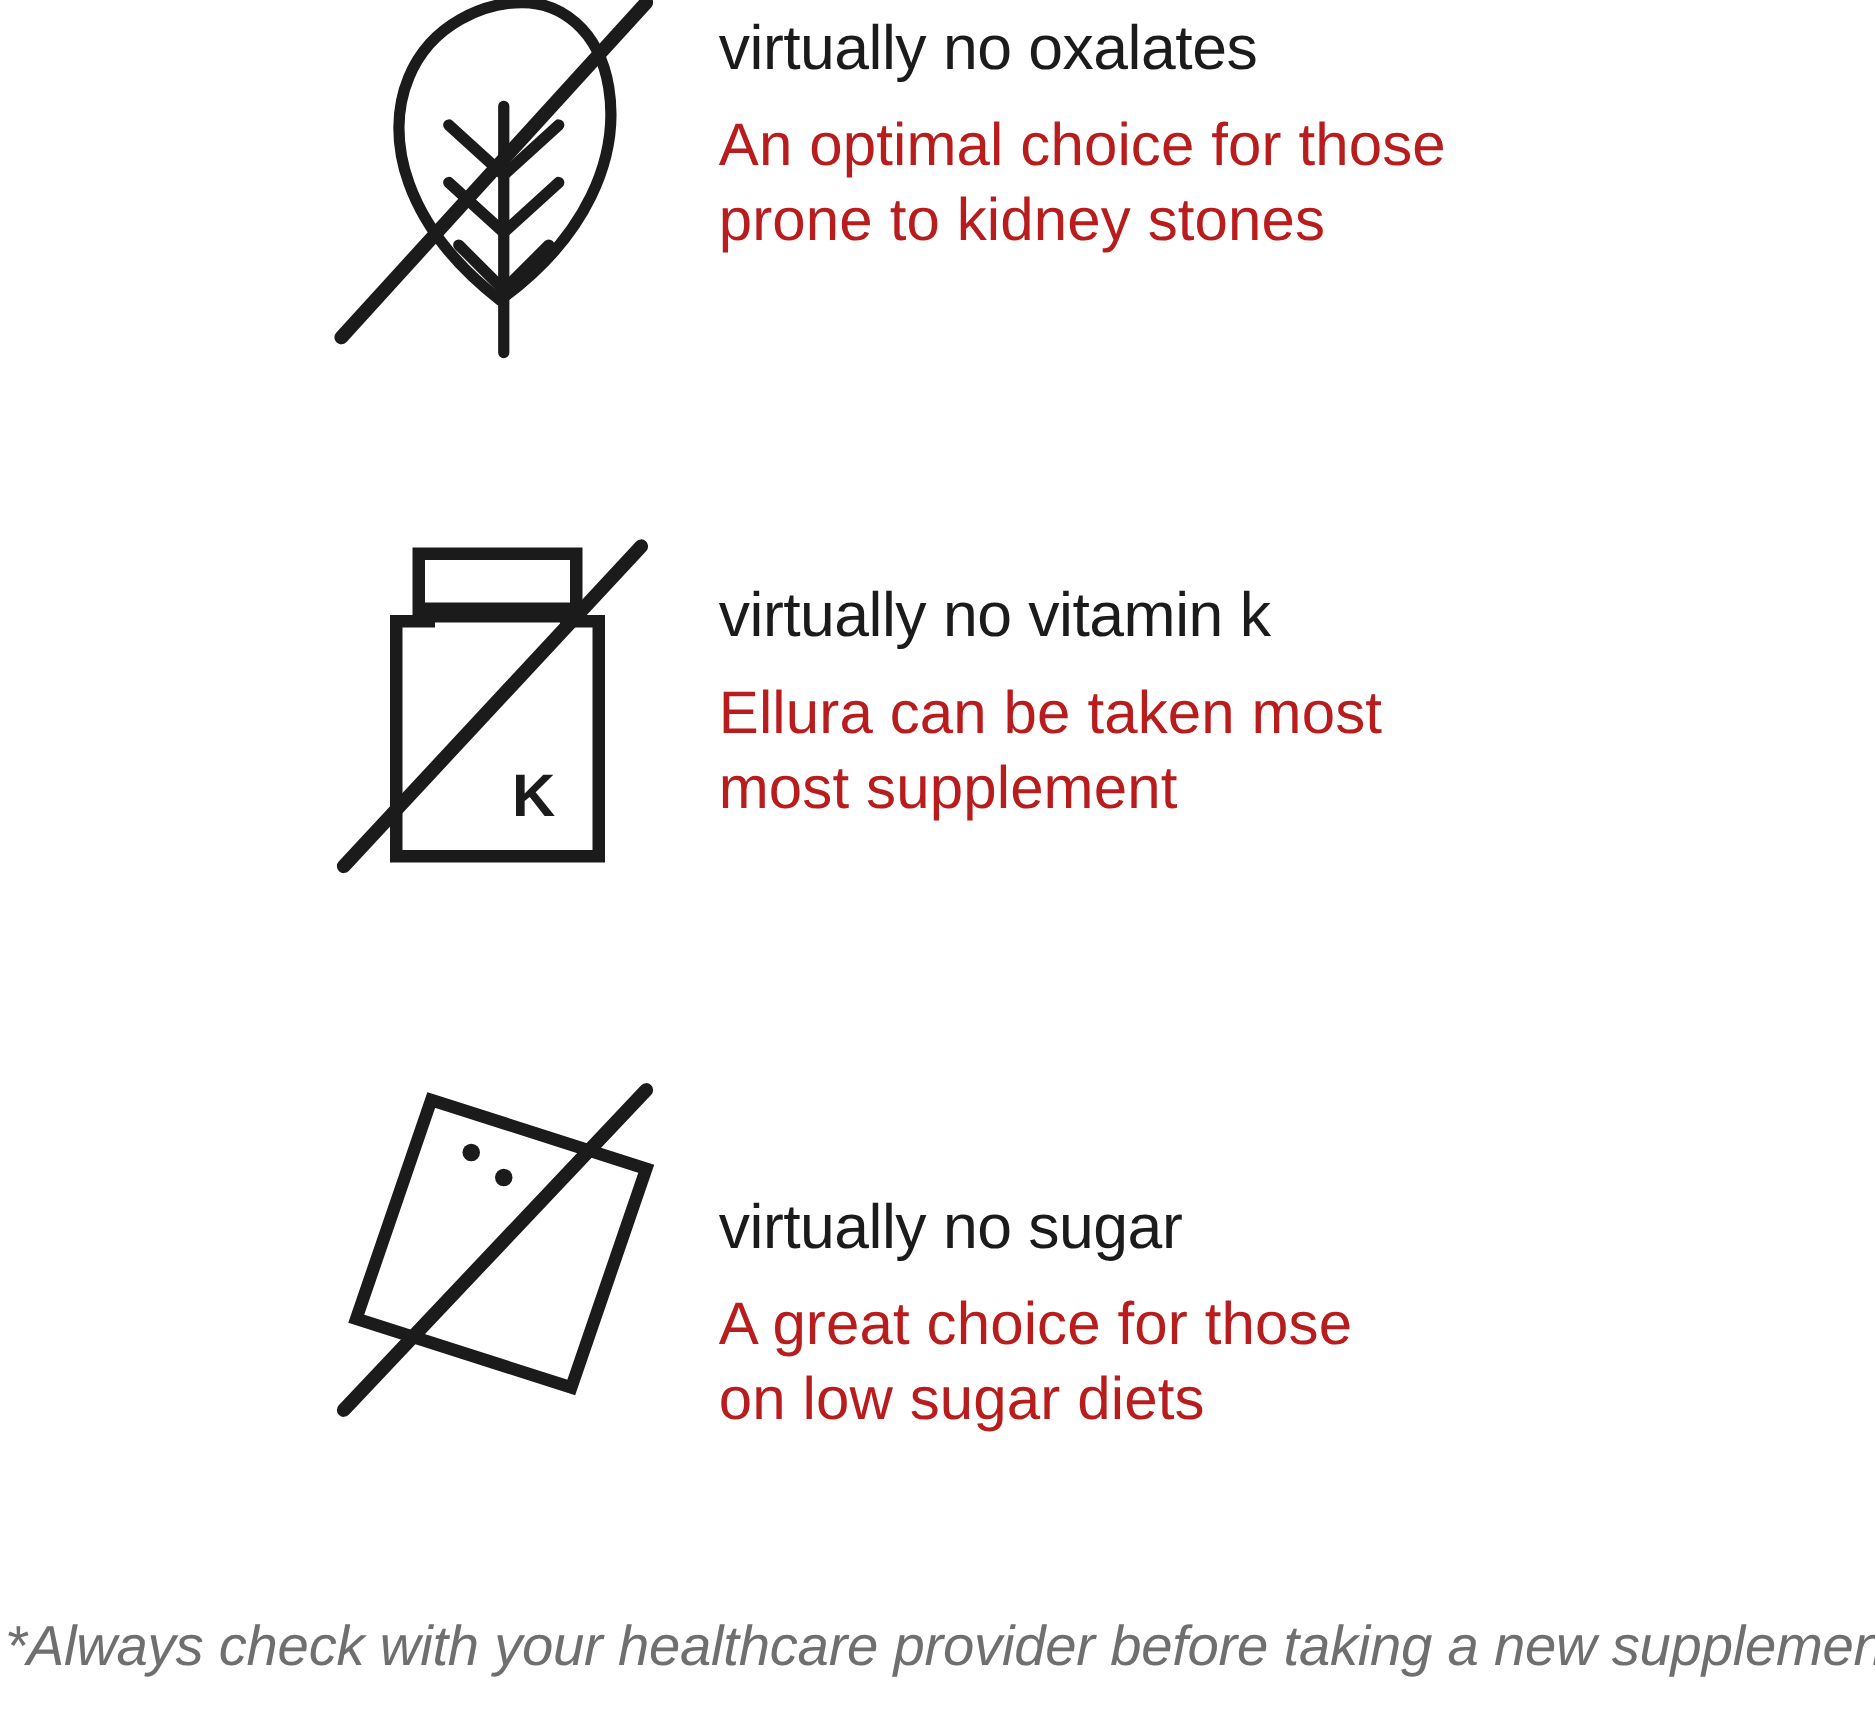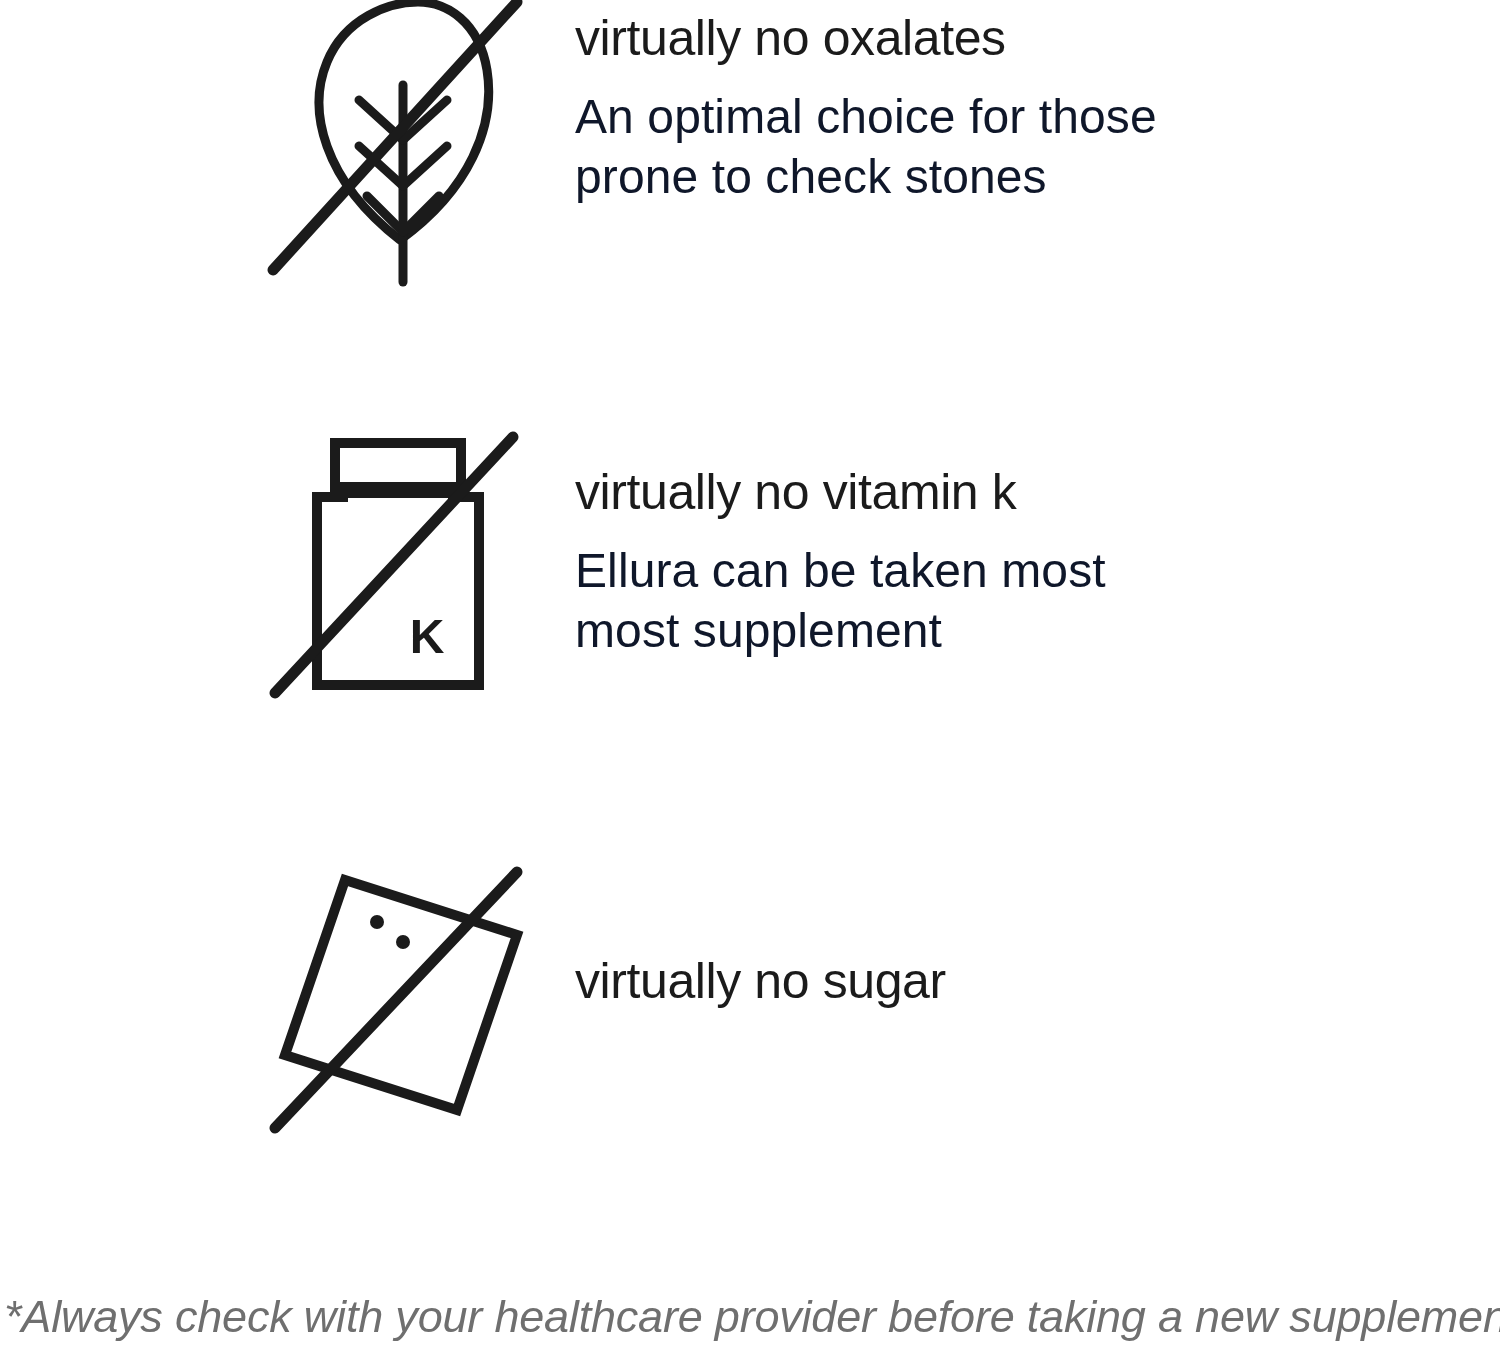--- a/index.html
+++ b/index.html
@@ -60,21 +60,21 @@
     font-weight: 400;
     letter-spacing: -0.4px;
     color: #1b1b1b;
     line-height: 1.05;
     white-space: nowrap;
   }
   .feat-desc {
     font-family: "Liberation Sans", sans-serif;
     font-size: 48px;
     font-weight: 300;
-    color: #0f172a;
+    color: #b91c1c;
     line-height: 1.26;
     letter-spacing: 0.1px;
     margin-top: 22px;
   }
   .feat-desc .line {
     display: block;
     white-space: nowrap;
   }
 
   
@@ -118,21 +118,21 @@
         <path d="M148 242 L112 206"></path>
         <path d="M148 242 L184 206"></path>
 
         <path d="M18 280 L262 12" stroke-width="11"></path>
       </svg>
     </div>
     <div class="text-wrap">
       <div class="feat-title">virtually no oxalates</div>
       <div class="feat-desc">
         <span class="line">An optimal choice for those</span>
-        <span class="line">prone to check stones</span>
+        <span class="line">prone to kidney stones</span>
       </div>
     </div>
   </div>
 
   <div class="feature-row row-1">
     <div class="icon-wrap">
       <svg viewBox="0 0 280 300" xmlns="http://www.w3.org/2000/svg" fill="none" stroke="#1b1b1b" stroke-width="10" stroke-linecap="square" stroke-linejoin="miter">
 
         <rect x="80" y="18" width="126" height="50"></rect>
 
@@ -159,18 +159,22 @@
         <path d="M90 20 L262 75 L202 250 L30 195 Z"></path>
 
         <circle cx="122" cy="62" r="7" fill="#1b1b1b" stroke="none"></circle>
         <circle cx="148" cy="82" r="7" fill="#1b1b1b" stroke="none"></circle>
 
         <path d="M20 268 L262 12" stroke-width="11" stroke-linecap="round"></path>
       </svg>
     </div>
     <div class="text-wrap">
       <div class="feat-title">virtually no sugar</div>
+      <div class="feat-desc">
+        <span class="line">A great choice for those</span>
+        <span class="line">on low sugar diets</span>
+      </div>
     </div>
   </div>
 
 </div>
 
 <div class="disclaimer">*Always check with your healthcare provider before taking a new supplement</div>
 
 </body></html>

